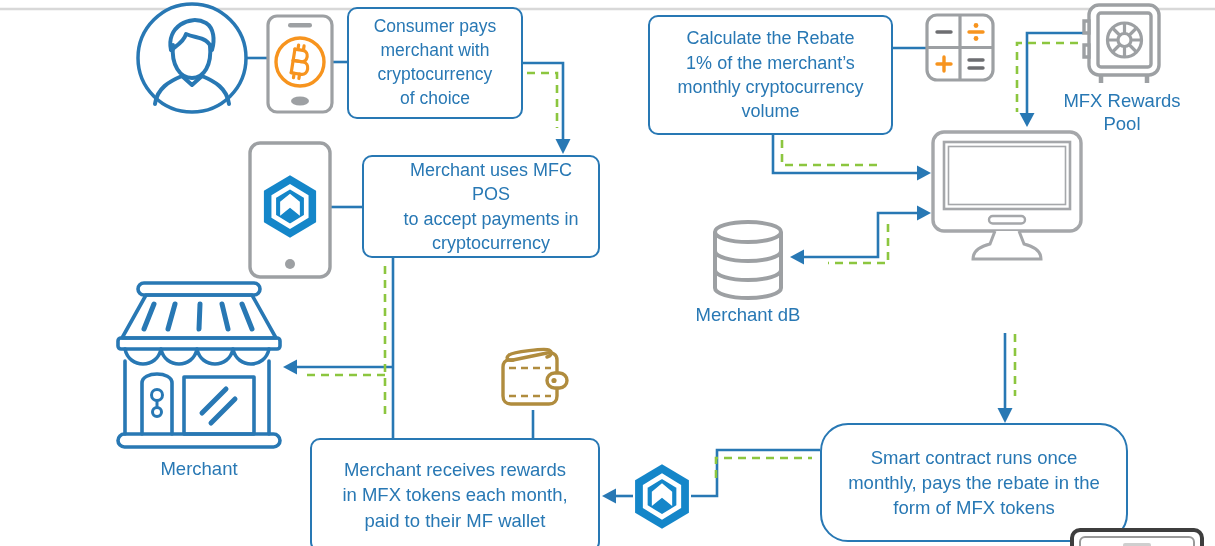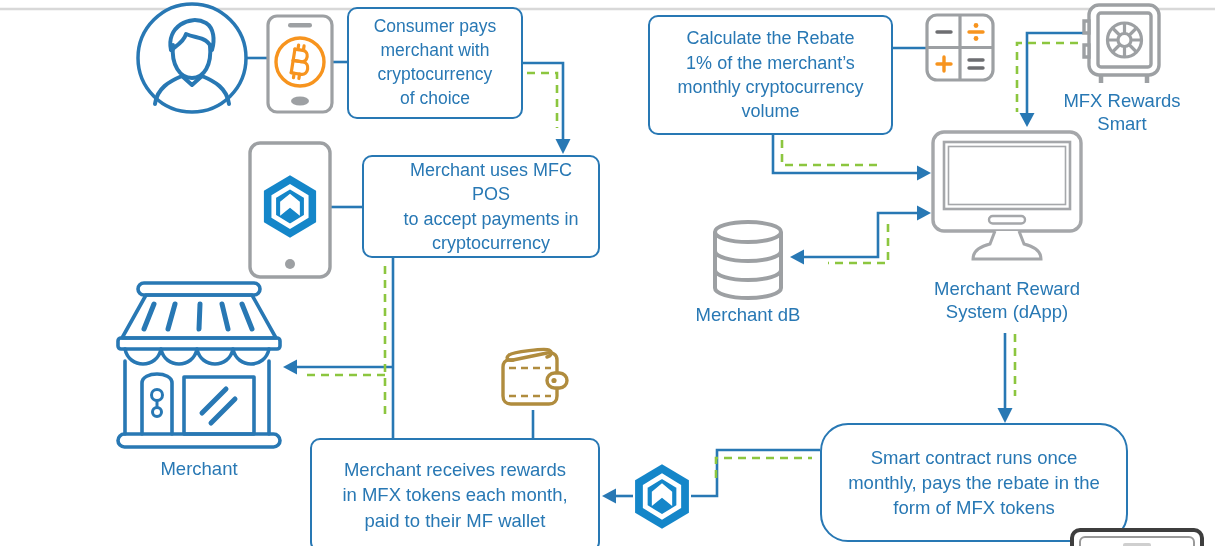--- a/index.html
+++ b/index.html
@@ -240,25 +240,23 @@
 form of MFX tokens</div>
 
   <div class="dbox" style="left:310px;top:438px;width:290px;height:114px;font-size:18.5px;">Merchant receives rewards
 in MFX tokens each month,
 paid to their MF wallet</div>
 
   <div class="dlabel" style="left:688px;top:303px;width:120px;">Merchant dB</div>
 
   <div class="dlabel" style="left:139px;top:457px;width:120px;">Merchant</div>
 
-  <div class="dlabel" style="left:917px;top:277px;width:180px;">Merchant Reward
-System (dApp)</div>
 
   <div class="dlabel" style="left:1062px;top:89px;width:120px;">MFX Rewards
-Smart</div>
+Pool</div>
 
   <div id="popup-partial">
     <div class="inner">
       <div class="knob"></div>
     </div>
   </div>
 
 </div>
 
 </body></html>

